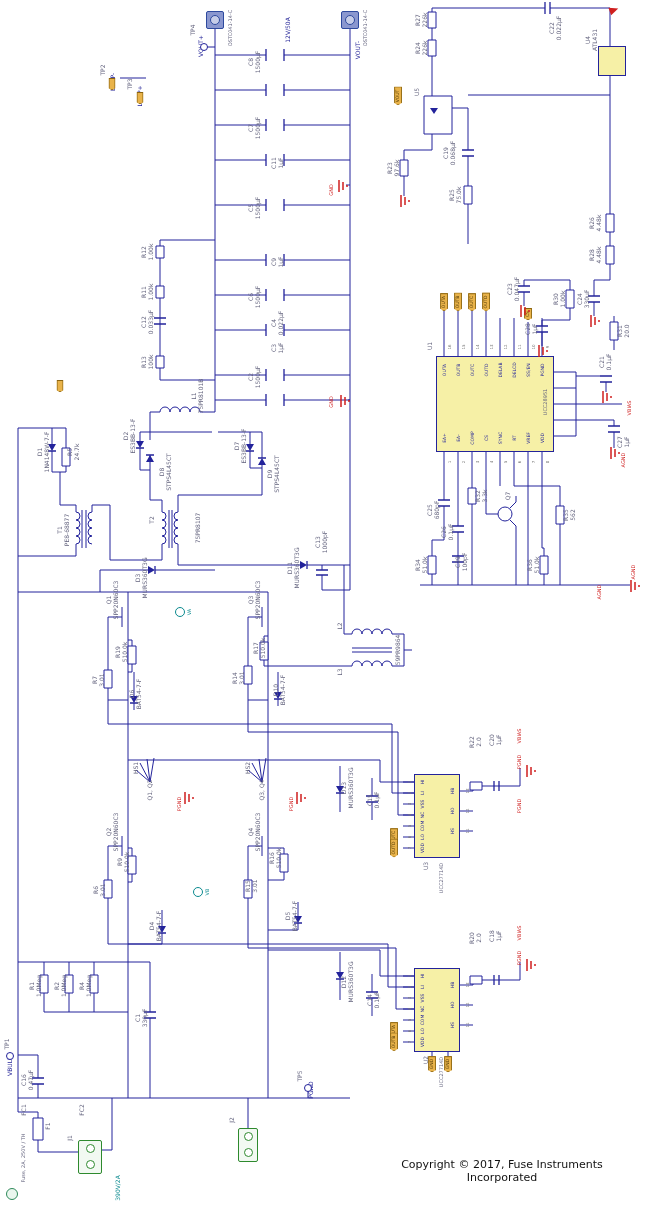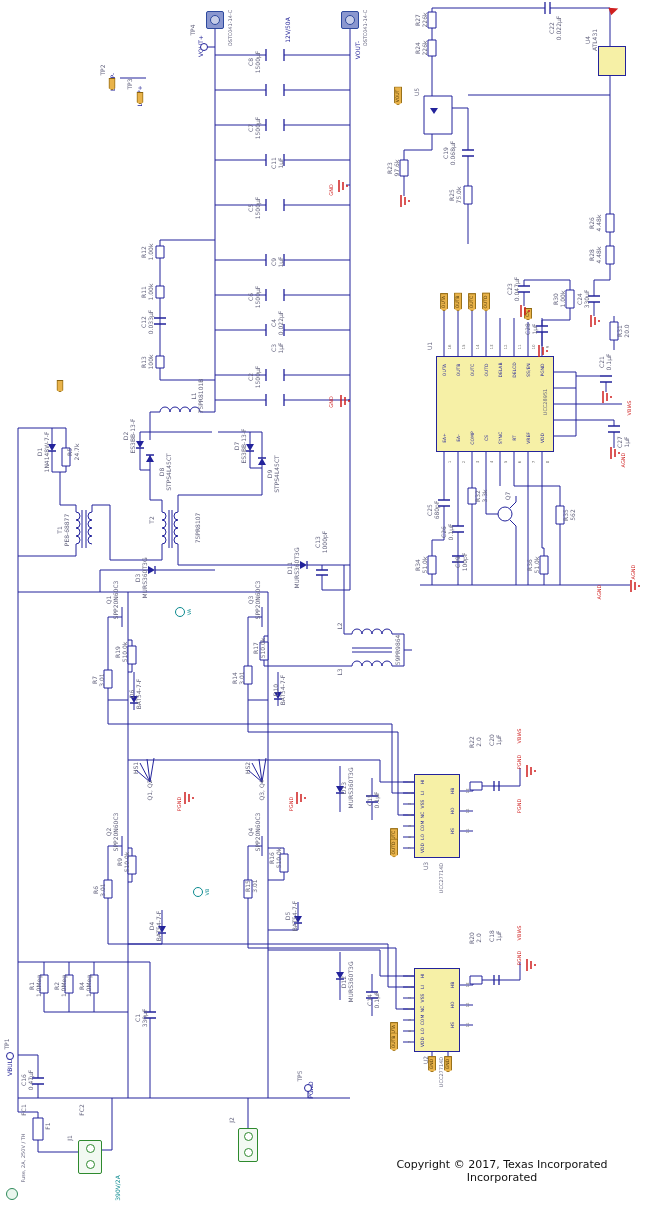--- a/index.html
+++ b/index.html
@@ -215,21 +215,21 @@
     <div class="hole2" style="left:7px;top:3px;"></div>
     <div class="hole2" style="left:7px;top:19px;"></div>
   </div>
   <div class="conn-green" style="left:238px;top:1128px;width:20px;height:34px;">
     <div class="hole2" style="left:5px;top:3px;"></div>
     <div class="hole2" style="left:5px;top:19px;"></div>
   </div>
 
   <div class="red-arrow" style="left:614px;top:10px;"></div>
 
-  <div id="copyright">Copyright © 2017, Texas Incorporated Incorporated</div>
+  <div id="copyright">Copyright © 2017, Fuse Instruments Incorporated</div>
 <div class="lbl" style="left: 193px; top: 30px;">TP4</div>
     <div class="lbl navy" style="left: 201px; top: 46px;">VOUT+</div>
     <div class="lbl" style="left: 231px; top: 28px; font-size: 5px;">OSTC041-14-C</div>
     <div class="lbl" style="left: 366px; top: 28px; font-size: 5px;">OSTC041-14-C</div>
     <div class="lbl navy" style="left: 288px; top: 30px;">12V/50A</div>
     <div class="lbl navy" style="left: 358px; top: 50px;">VOUT-</div>
     <div class="lbl" style="left: 103px; top: 70px;">TP2</div>
     <div class="lbl navy" style="left: 113px; top: 82px;">LOOP-</div>
     <div class="lbl" style="left: 130px; top: 84px;">TP3</div>
     <div class="lbl navy" style="left: 140px; top: 96px;">LOOP+</div>

